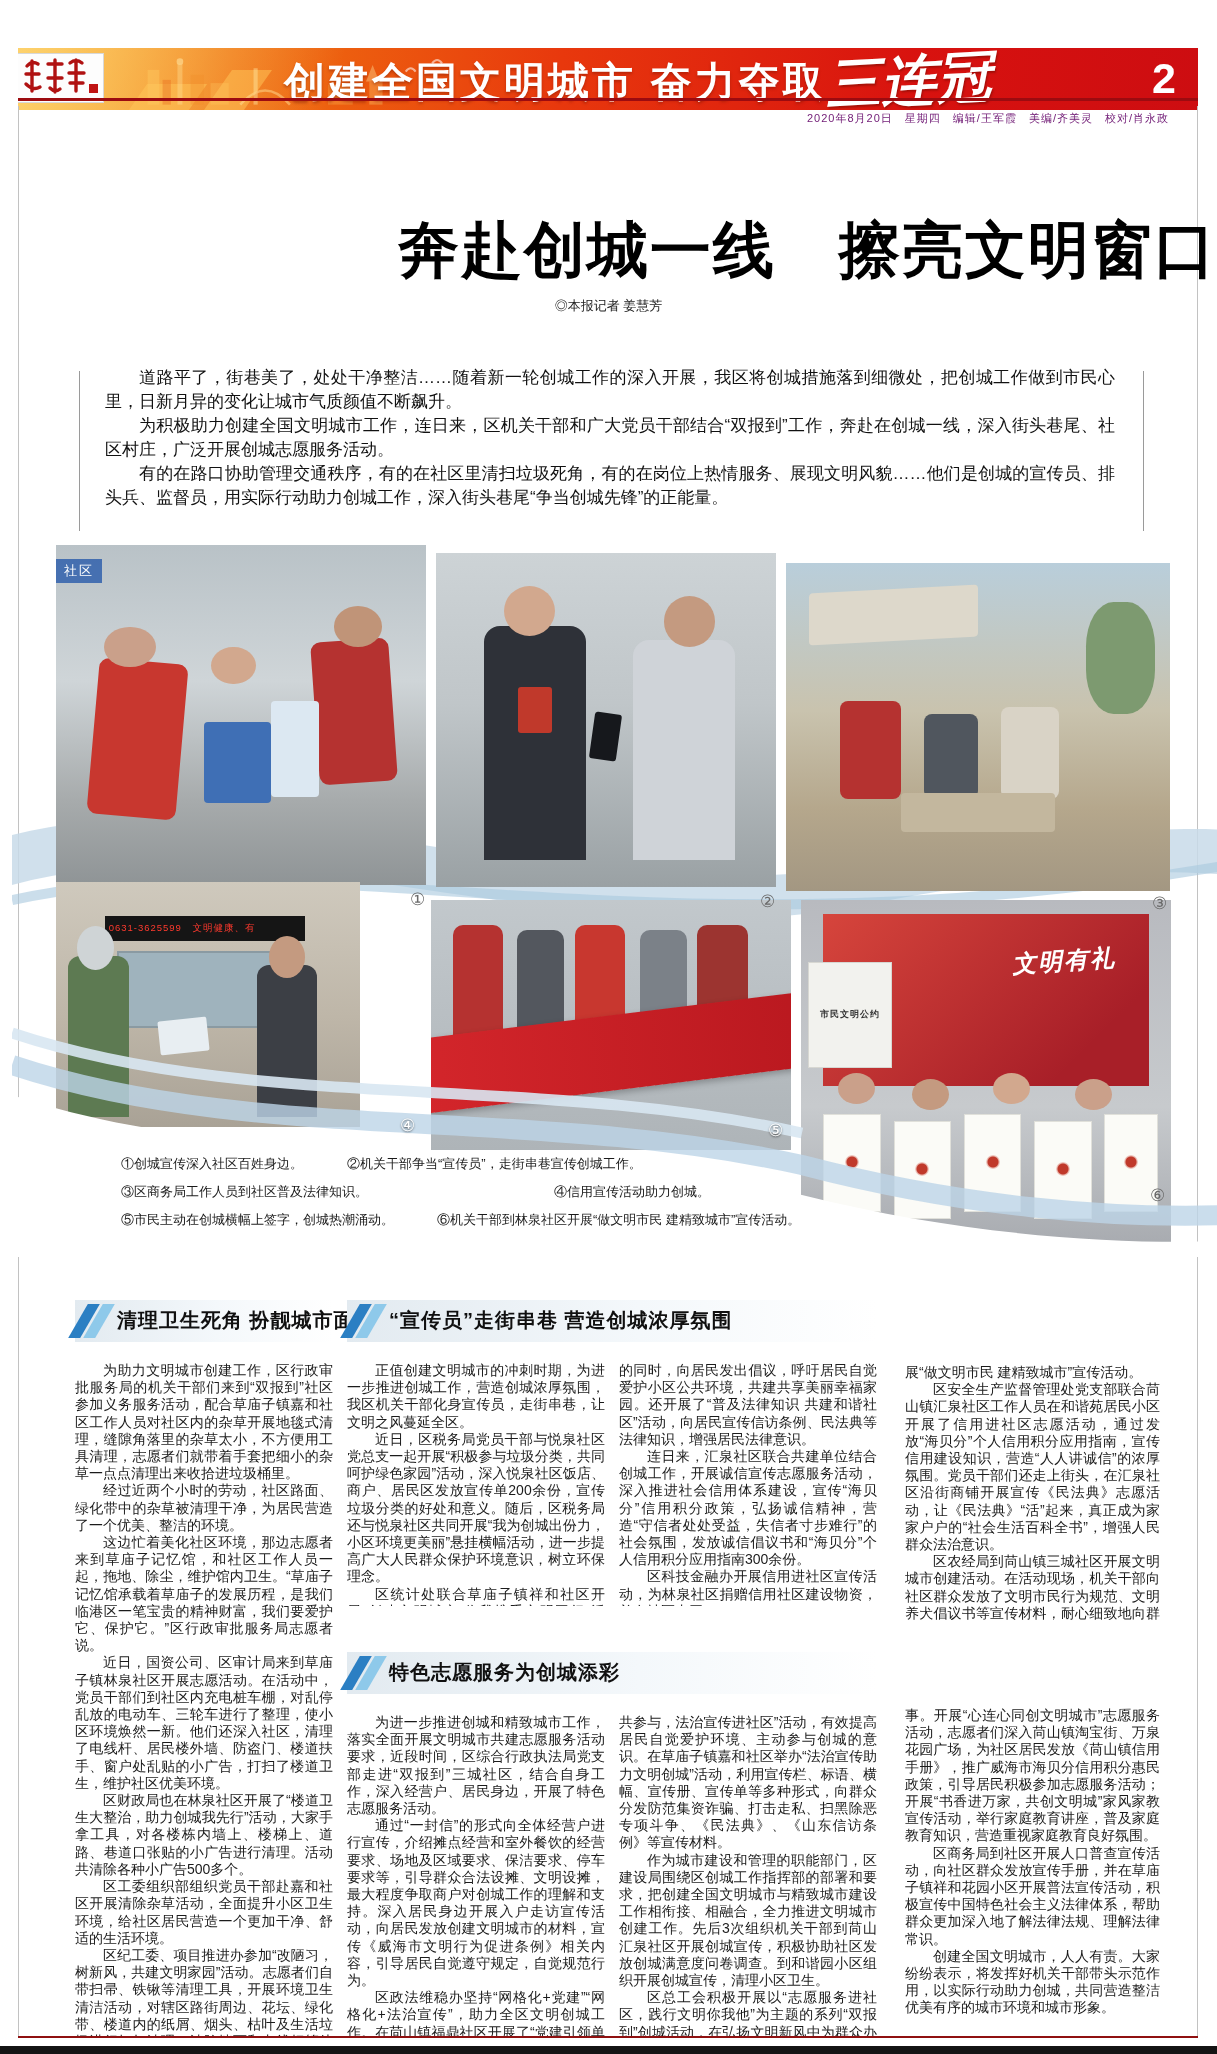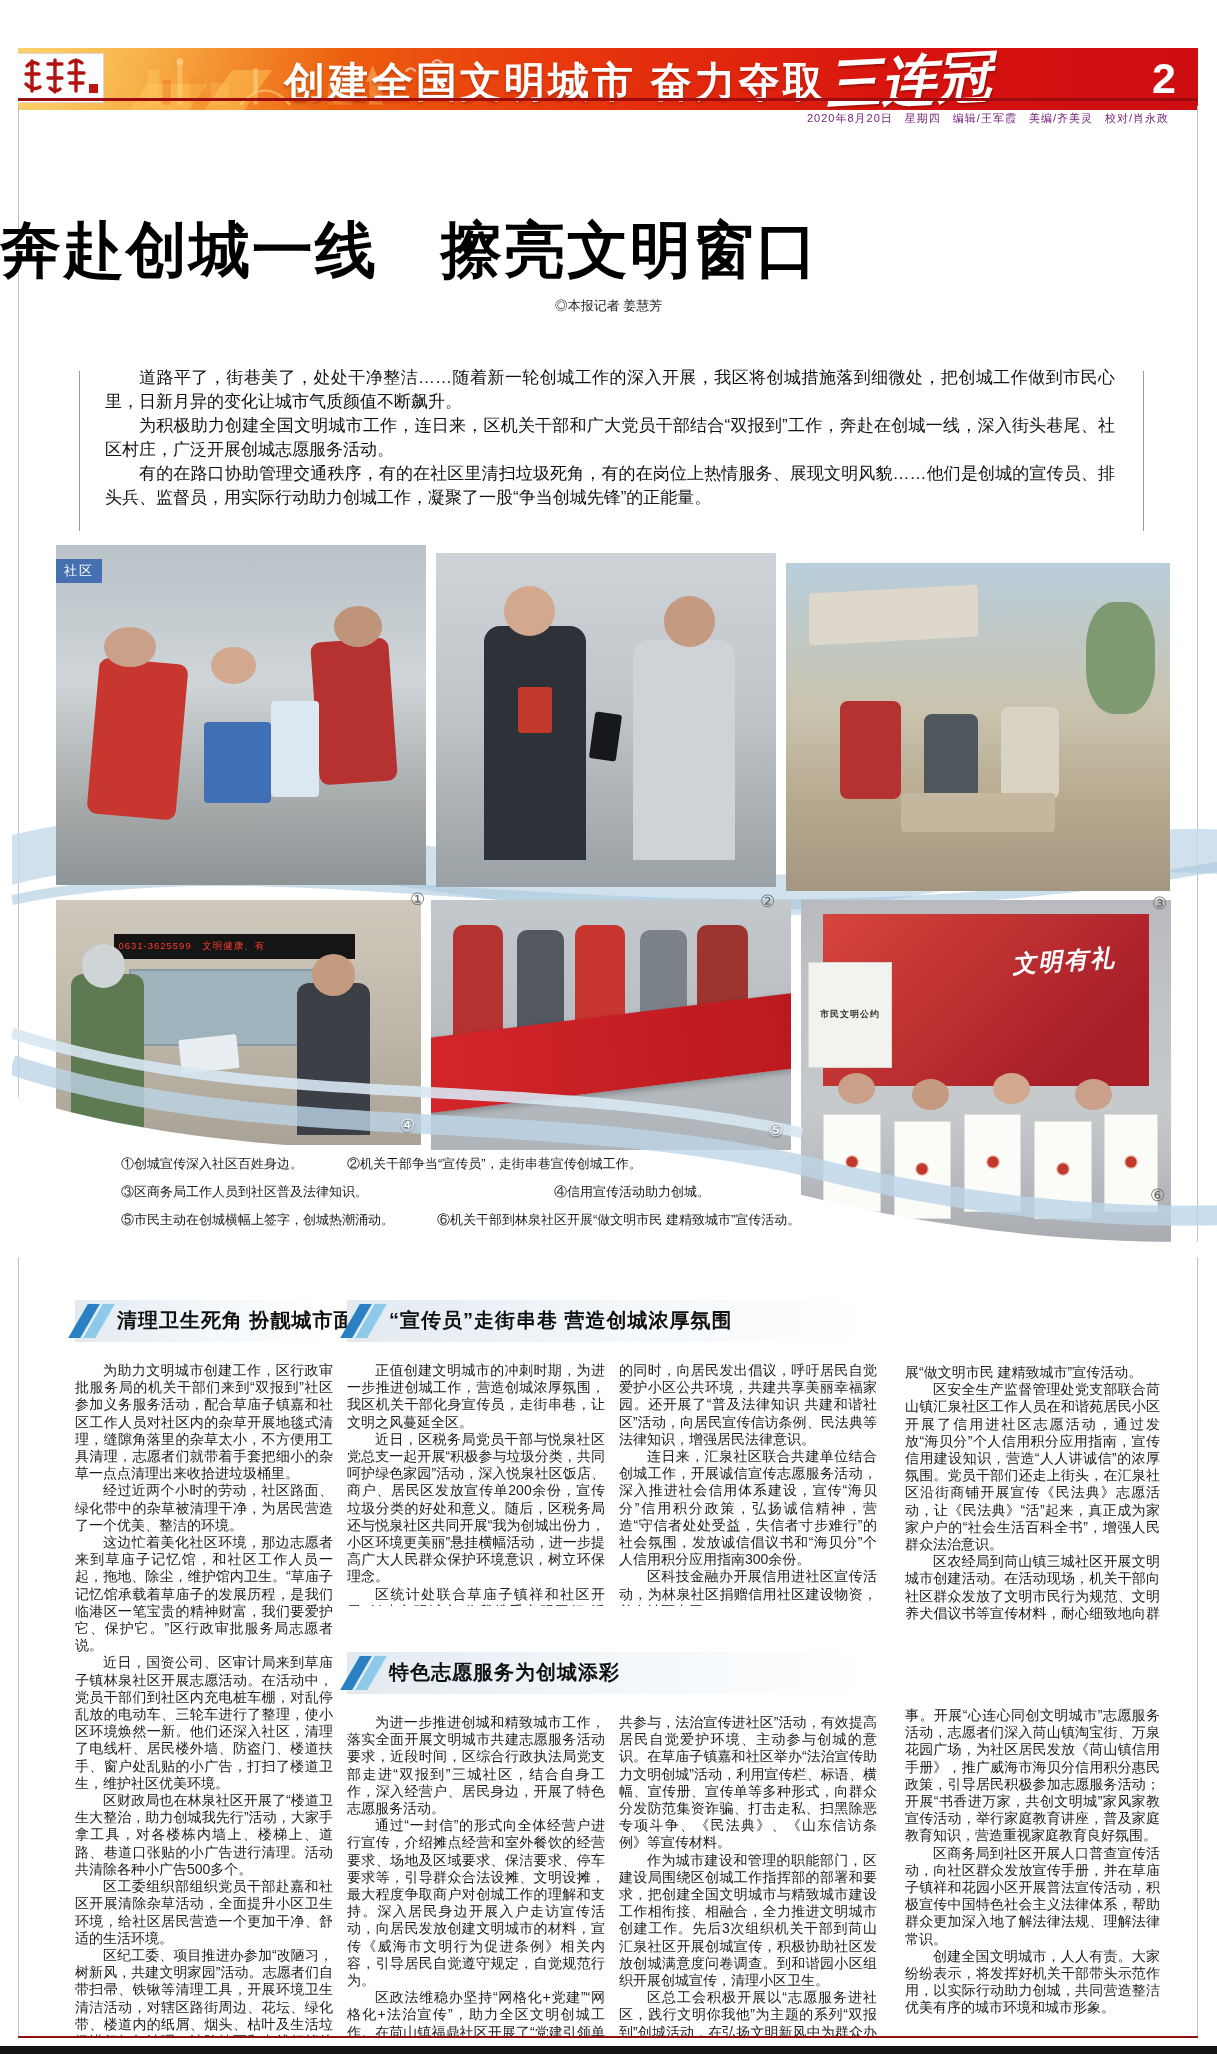--- a/index.html
+++ b/index.html
@@ -24,21 +24,21 @@
           border:1px solid #d8d8d8;box-sizing:border-box;}
 
   
   .frame-l{position:absolute;left:18px;top:106px;width:1px;height:1930px;background:#c2c2c2;}
   .frame-r{position:absolute;left:1197px;top:106px;width:1px;height:1930px;background:#c2c2c2;}
   .bottom-red{position:absolute;left:18px;top:2036px;width:1180px;height:2px;background:#8f1010;}
   .bottom-black{position:absolute;left:0;top:2046px;width:1217px;height:8px;background:#141414;}
 
   .dateline{position:absolute;right:48px;top:111px;font-size:11px;color:#701a75;letter-spacing:1px;}
 
-  .headline{position:absolute;left:0;top:210px;width:100%;margin:0;text-align:left;
+  .headline{position:absolute;left:0;top:210px;width:100%;margin:0;text-align:right;
           font-family:Liberation Serif, serif;font-weight:900;font-size:61px;color:#000;
           letter-spacing:2px;}
   .byline{position:absolute;left:0;top:297px;width:100%;text-align:center;font-size:13px;color:#222;}
 
   
   .intro{position:absolute;left:105px;top:366px;width:1010px;font-size:17px;line-height:24px;
          color:#111;text-align:justify;}
   .intro p{margin:0;text-indent:2em;}
   .intro-rule{position:absolute;top:371px;width:1px;height:160px;background:#9a9a9a;}
   .rule-l{left:79px;} .rule-r{left:1143px;}
@@ -132,21 +132,21 @@
   <div class="dateline">2020年8月20日　星期四　编辑/王军霞　美编/齐美灵　校对/肖永政</div>
 
   <h1 class="headline">奔赴创城一线　擦亮文明窗口</h1>
   <div class="byline">◎本报记者 姜慧芳</div>
 
   <div class="intro-rule rule-l"></div>
   <div class="intro-rule rule-r"></div>
   <div class="intro">
     <p>道路平了，街巷美了，处处干净整洁……随着新一轮创城工作的深入开展，我区将创城措施落到细微处，把创城工作做到市民心里，日新月异的变化让城市气质颜值不断飙升。</p>
     <p>为积极助力创建全国文明城市工作，连日来，区机关干部和广大党员干部结合“双报到”工作，奔赴在创城一线，深入街头巷尾、社区村庄，广泛开展创城志愿服务活动。</p>
-    <p>有的在路口协助管理交通秩序，有的在社区里清扫垃圾死角，有的在岗位上热情服务、展现文明风貌……他们是创城的宣传员、排头兵、监督员，用实际行动助力创城工作，凝聚了一股“争当创城先锋”的正能量。</p>
+    <p>有的在路口协助管理交通秩序，有的在社区里清扫垃圾死角，有的在岗位上热情服务、展现文明风貌……他们是创城的宣传员、排头兵、监督员，用实际行动助力创城工作，深入街头巷尾“争当创城先锋”的正能量。</p>
   </div>
 
   <div class="collage">
     <svg class="waves" viewBox="0 0 1217 722">
       <path d="M0 300 C 260 235, 540 380, 860 330 C 1020 305, 1130 290, 1217 295 L 1217 340 C 1100 330, 980 345, 840 372 C 560 425, 260 280, 0 350 Z" fill="#c8dbe9" opacity="0.85"></path>
       <path d="M0 365 C 300 300, 640 430, 1217 330" stroke="#a9c8de" stroke-width="10" fill="none" opacity="0.6"></path>
     </svg>
 
     <div class="photo" style="left:44px;top:10px;width:370px;height:340px;background:linear-gradient(180deg,#b9c2c7 0%,#cfd5d8 40%,#a7abac 75%,#8f9496 100%);">
       <div class="p1-tag">社区</div>
@@ -170,21 +170,21 @@
 
     <div class="photo" style="left:774px;top:28px;width:384px;height:328px;background:linear-gradient(180deg,#b9cedb 0%,#c9c3ae 45%,#b5a78c 75%,#a39782 100%);">
       <div class="sh" style="left:6%;top:8%;width:44%;height:16%;background:#ddd8cb;transform:skewY(-3deg);border-radius:4px;"></div>
       <div class="sh" style="right:4%;top:12%;width:18%;height:34%;background:#7d9a70;border-radius:40%;"></div>
       <div class="sh" style="left:14%;top:42%;width:16%;height:30%;background:#b53230;border-radius:8px;"></div>
       <div class="sh" style="left:36%;top:46%;width:14%;height:26%;background:#50565e;border-radius:8px;"></div>
       <div class="sh" style="left:56%;top:44%;width:15%;height:28%;background:#d9d3c6;border-radius:8px;"></div>
       <div class="sh" style="left:30%;top:70%;width:40%;height:12%;background:#c3b79e;border-radius:4px;"></div>
     </div>
 
-    <div class="photo" style="left:44px;top:365px;width:365px;height:245px;background:linear-gradient(180deg,#cfc9bd 0%,#beb6a8 55%,#a9a296 100%);text-align:right;">
+    <div class="photo" style="left:44px;top:347px;width:304px;height:245px;background:linear-gradient(180deg,#cfc9bd 0%,#beb6a8 55%,#a9a296 100%);text-align:right;">
       <div class="led" style="left:16%;top:14%;width:66%;height:10%;">
         <span>0631-3625599　文明健康、有</span>
       </div>
       <div class="sh" style="left:20%;top:28%;width:56%;height:30%;background:#9fb3bd;border:2px solid #8a9aa2;"></div>
       <div class="sh" style="left:4%;top:30%;width:20%;height:66%;background:#5d7a52;border-radius:12px 12px 0 0;"></div>
       <div class="sh" style="left:7%;top:18%;width:12%;height:18%;background:#cfd4d6;border-radius:50%;"></div>
       <div class="sh" style="right:14%;top:34%;width:20%;height:62%;background:#3c3f45;border-radius:12px 12px 0 0;"></div>
       <div class="sh" style="right:18%;top:22%;width:12%;height:17%;background:#c49a80;border-radius:50%;"></div>
       <div class="sh" style="left:34%;top:56%;width:16%;height:14%;background:#e8eef2;border-radius:2px;transform:rotate(-6deg);"></div>
     </div>

